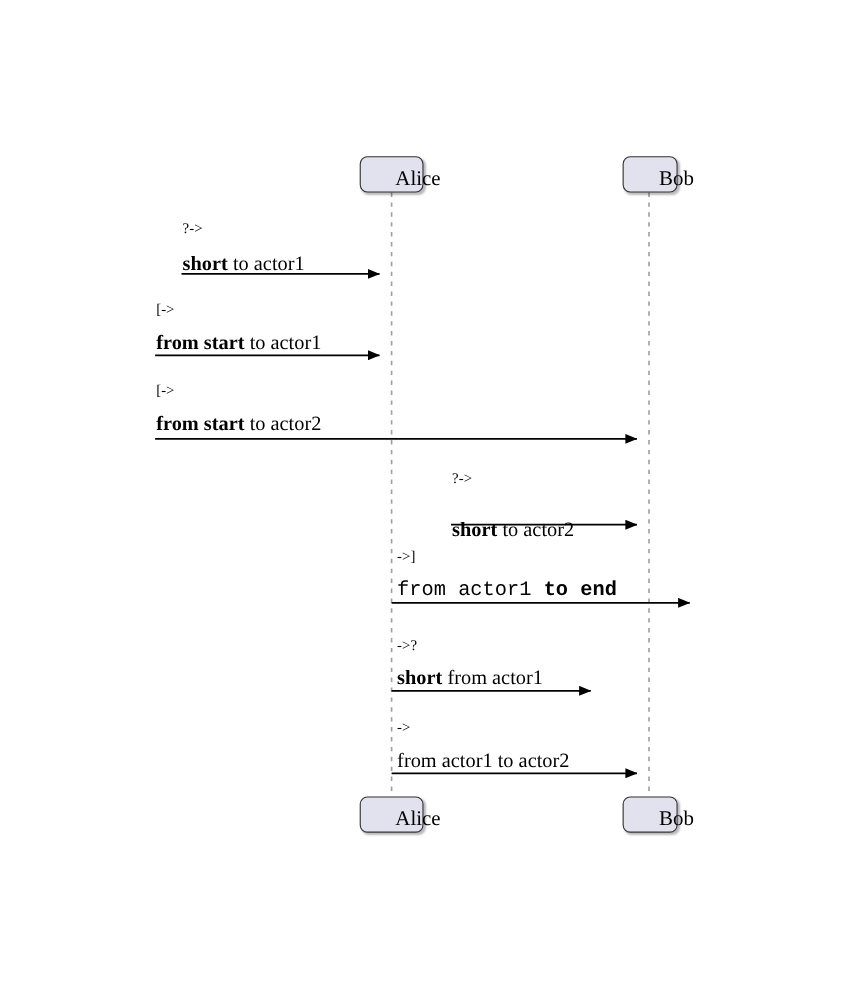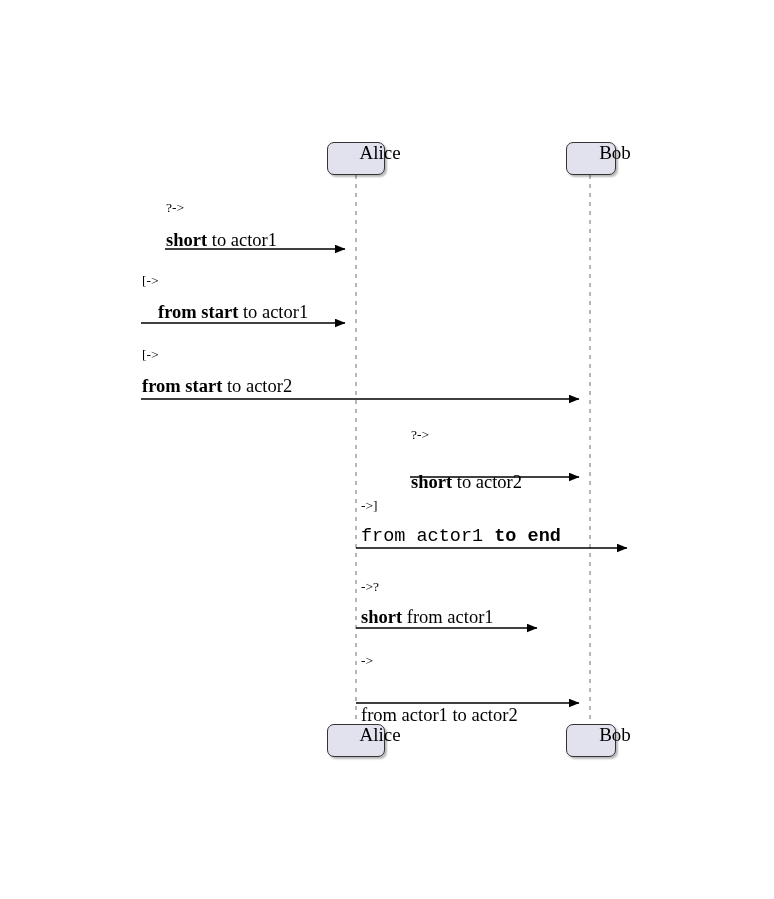--- a/index.html
+++ b/index.html
@@ -27,21 +27,21 @@
     height: 899px;
   }
   .actor-box {
     position: absolute;
     box-sizing: border-box;
     background: #e2e2ee;
     border: 1.3px solid #333333;
     border-radius: 7px;
     box-shadow: 2px 2px 2px rgba(0,0,0,0.28);
     display: flex;
-    align-items: flex-start;
+    align-items: flex-end;
     justify-content: center;
     font-family: "Liberation Serif", "DejaVu Serif", serif;
     font-size: 19px;
     line-height: 1;
     color: #000000;
     padding-bottom: 2px;
     padding-left: 48px;
   }
   .msg-label {
     position: absolute;
@@ -101,26 +101,26 @@
         <span>Bob</span>
       </div>
       <div class="actor-box" style="left: 566px; top: 724px; width: 48px; height: 33px;">
         <span>Bob</span>
       </div>
     </div>
   <div id="message-texts">
       <div class="msg-label" style="left: 166px; top: 201px;">?-&gt;</div>
       <div class="msg-text" style="left: 166px; top: 231px;"><b>short</b><span> to actor1</span></div>
       <div class="msg-label" style="left: 142px; top: 274px;">[-&gt;</div>
-      <div class="msg-text" style="left: 158px; top: 303px;"><b>from start</b><span> to actor1</span></div>
+      <div class="msg-text" style="left: 142px; top: 303px;"><b>from start</b><span> to actor1</span></div>
       <div class="msg-label" style="left: 142px; top: 348px;">[-&gt;</div>
       <div class="msg-text" style="left: 142px; top: 377px; text-align: center;"><b>from start</b><span> to actor2</span></div>
       <div class="msg-label" style="left: 411px; top: 428px;">?-&gt;</div>
       <div class="msg-text" style="left: 411px; top: 473px;"><b>short</b><span> to actor2</span></div>
       <div class="msg-label" style="left: 361px; top: 499px;">-&gt;]</div>
       <div class="msg-text" style="left: 361px; top: 528px; font-family: Liberation Mono, monospace;"><span>from actor1 </span><b>to end</b></div>
       <div class="msg-label" style="left: 361px; top: 580px;">-&gt;?</div>
       <div class="msg-text" style="left: 361px; top: 608px;"><b>short</b><span> from actor1</span></div>
       <div class="msg-label" style="left: 361px; top: 654px;">-&gt;</div>
-      <div class="msg-text" style="left: 361px; top: 683px; margin-top: 23px;"><span>from actor1 to actor2</span></div>
+      <div class="msg-text" style="left: 361px; top: 683px;"><span>from actor1 to actor2</span></div>
     </div>
 
 </div>
 
 </body></html>

